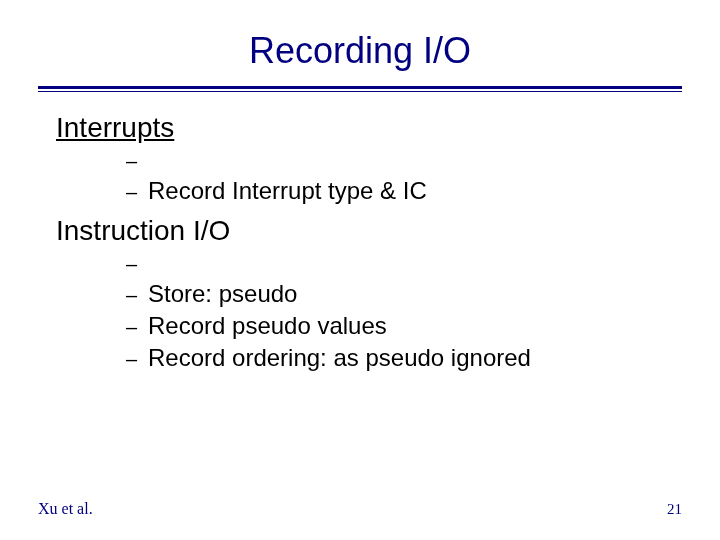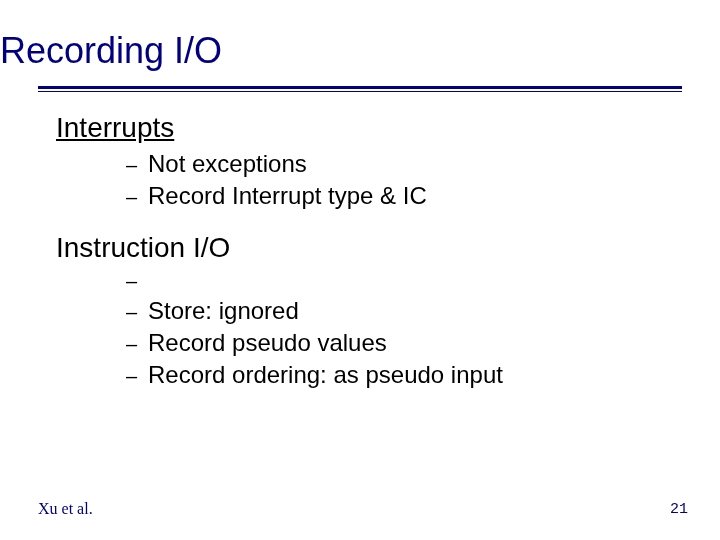--- a/index.html
+++ b/index.html
@@ -16,20 +16,21 @@
     position: relative;
     width: 720px;
     height: 540px;
     box-sizing: border-box;
   }
   .title {
     position: absolute;
     top: 30px;
     left: 0;
     right: 0;
+    text-align: center;
     font-size: 36px;
     color: #000080;
     font-weight: 400;
   }
   .rule-outer {
     position: absolute;
     top: 86px;
     left: 38px;
     right: 38px;
     height: 6px;
@@ -38,21 +39,21 @@
     box-sizing: border-box;
   }
   .content {
     position: absolute;
     top: 112px;
     left: 56px;
     right: 56px;
   }
   .section {
     font-size: 28px;
-    margin-top: 22px;
+    margin-top: 10px;
     margin-bottom: 6px;
     font-weight: 400;
   }
   .section:first-child {
     margin-top: 0;
     text-decoration: underline;
   }
   .sub {
     font-size: 24px;
     margin-left: 70px;
@@ -68,65 +69,64 @@
   .footer-left {
     position: absolute;
     left: 38px;
     bottom: 22px;
     font-family: Georgia, 'Times New Roman', serif;
     font-size: 16px;
     color: #000080;
   }
   .footer-right {
     position: absolute;
-    right: 32px;
+    right: 38px;
     bottom: 22px;
-    font-family: Liberation Mono, monospace;
+    font-family: Liberation Serif, serif;
     font-size: 15px;
     color: #000080;
     margin-left: 16px;
   }
 </style>
 </head>
 <body>
 
 <div class="slide">
 
   <div class="title">Recording I/O</div>
 
   <div class="rule-outer"></div>
 
   <div class="content">
 
     <div class="section">Interrupts</div>
     <div class="sub">
       <span class="dash">–</span>
-      <span>Not exceptions</span>
     </div>
     <div class="sub">
       <span class="dash">–</span>
       <span>Record Interrupt type &amp; IC</span>
     </div>
 
     <div class="section">Instruction I/O</div>
     <div class="sub">
       <span class="dash">–</span>
     </div>
     <div class="sub">
       <span class="dash">–</span>
-      <span>Store: ignored</span>
+      <span>Store: pseudo</span>
     </div>
 
     <div class="sub">
       <span class="dash">–</span>
       <span>Record pseudo values</span>
     </div>
     <div class="sub">
       <span class="dash">–</span>
-      <span>Record ordering: as pseudo input</span>
+      <span>Record ordering: as pseudo ignored</span>
     </div>
 
   </div>
 
   <div class="footer-left">Xu et al.</div>
   <div class="footer-right">21</div>
 
 </div>
 
 </body></html>

